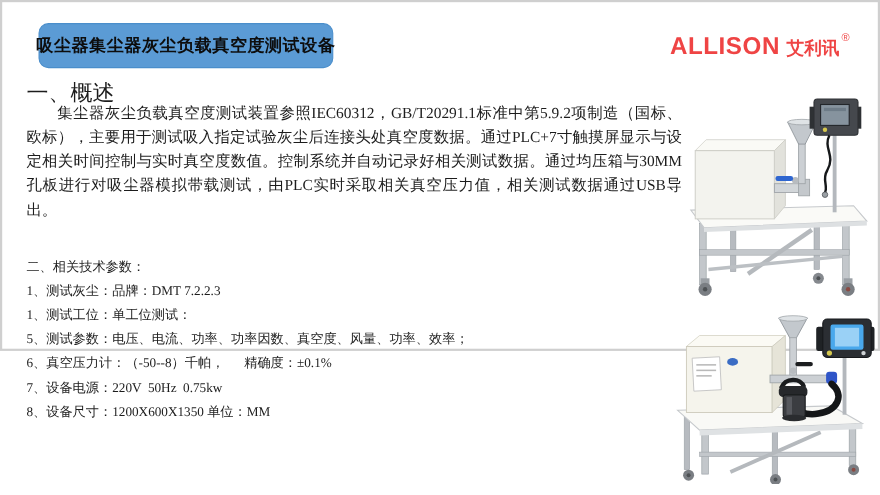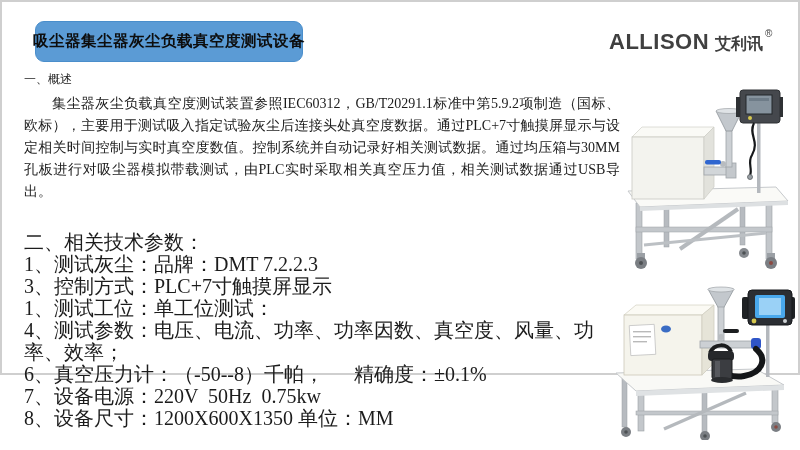--- a/index.html
+++ b/index.html
@@ -1,48 +1,48 @@
 <!DOCTYPE html>
 <html><head>
 <meta charset="utf-8">
 <style>
   * { margin:0; padding:0; box-sizing:border-box; }
   html,body { width:800px; height:450px; background:#ffffff; overflow:hidden; }
   .page {
-    position:relative; width:800px; height:375px; background:#ffffff;
+    position:relative; width:800px; height:319px; background:#ffffff;
     border:2px solid #cscsc;
     border:2px solid #cfcfcf;
     font-family:"Liberation Serif","DejaVu Serif",serif;
     color:#1c1c1c;
     text-decoration:underline;
   }
   
   .banner {
     position:absolute; left:33px; top:19px; width:268px; height:41px;
     background:#5B9BD5; border:1px solid #4a8ecb; border-radius:9px;
     display:flex; align-items:center; justify-content:center;
     font-size:15.5px; font-weight:bold; color:#0d0d0d; letter-spacing:0.5px;
     white-space:nowrap;
   }
   
   .logo {
     position:absolute; left:607px; top:27px; white-space:nowrap;
     font-family:"Liberation Sans","DejaVu Sans",sans-serif;
-    color:#404040; display:flex; align-items:baseline;
+    color:#ef4444; display:flex; align-items:baseline;
   }
   .logo-en { font-size:22px; font-weight:800; letter-spacing:0.5px; }
   .logo-cn { font-size:16px; font-weight:bold; margin-left:6px; }
   .logo-reg { font-size:10px; vertical-align:super; position:relative; top:-12px; margin-left:2px; }
   
-  .h-overview { position:absolute; left:22px; top:69px; font-size:12px; }
+  .h-overview { position:absolute; left:22px; top:69px; font-size:20px; }
   .overview-p {
     position:absolute; left:22px; top:91px; width:596px;
     font-size:14px; line-height:22px; text-indent:2em; text-align:justify;
   }
-  .specs { position:absolute; left:22px; top:229px; width:606px; font-size:20px; line-height:22px; }
+  .specs { position:absolute; left:22px; top:229px; width:606px; font-size:12px; line-height:22px; }
   .spec-item { white-space:pre-wrap; }
   
   .photo-top { position:absolute; left:618px; top:75px; width:175px; height:195px; }
   .photo-bottom { position:absolute; left:604px; top:283px; width:190px; height:155px; }
 </style>
 </head>
 <body>
 
 <div class="page">
 
@@ -55,23 +55,22 @@
     <span class="logo-cn">艾利讯</span>
     <span class="logo-reg">®</span>
   </div>
 
   <div class="h-overview">一、概述</div>
   <div class="overview-p">集尘器灰尘负载真空度测试装置参照IEC60312，GB/T20291.1标准中第5.9.2项制造（国标、欧标），主要用于测试吸入指定试验灰尘后连接头处真空度数据。通过PLC+7寸触摸屏显示与设定相关时间控制与实时真空度数值。控制系统并自动记录好相关测试数据。通过均压箱与30MM孔板进行对吸尘器模拟带载测试，由PLC实时采取相关真空压力值，相关测试数据通过USB导出。</div>
 
   <div class="specs">
     <div class="spec-heading">二、相关技术参数：</div>
     <div class="spec-item">1、测试灰尘：品牌：DMT 7.2.2.3</div>
-    <div class="spec-item">3、控制方式：PLC+7寸触摸屏显示</div>
     <div class="spec-item">1、测试工位：单工位测试：</div>
-    <div class="spec-item">4、测试参数：电压、电流、功率、功率因数、真空度、风量、功率、效率；</div>
+    <div class="spec-item">5、测试参数：电压、电流、功率、功率因数、真空度、风量、功率、效率；</div>
     <div class="spec-item">6、真空压力计：（-50--8）千帕，      精确度：±0.1%</div>
     <div class="spec-item">7、设备电源：220V  50Hz  0.75kw</div>
     <div class="spec-item">8、设备尺寸：1200X600X1350 单位：MM</div>
   </div>
 
   <svg class="photo-top" viewBox="0 0 175 195" xmlns="http://www.w3.org/2000/svg">
 
     <rect x="16" y="126" width="6" height="56" fill="#c3c7cb" stroke="#9aa0a5" stroke-width="0.6"></rect>
     <rect x="146" y="126" width="6" height="56" fill="#c3c7cb" stroke="#9aa0a5" stroke-width="0.6"></rect>
     <rect x="44" y="122" width="5" height="48" fill="#b7bbc0" stroke="#9aa0a5" stroke-width="0.5"></rect>

